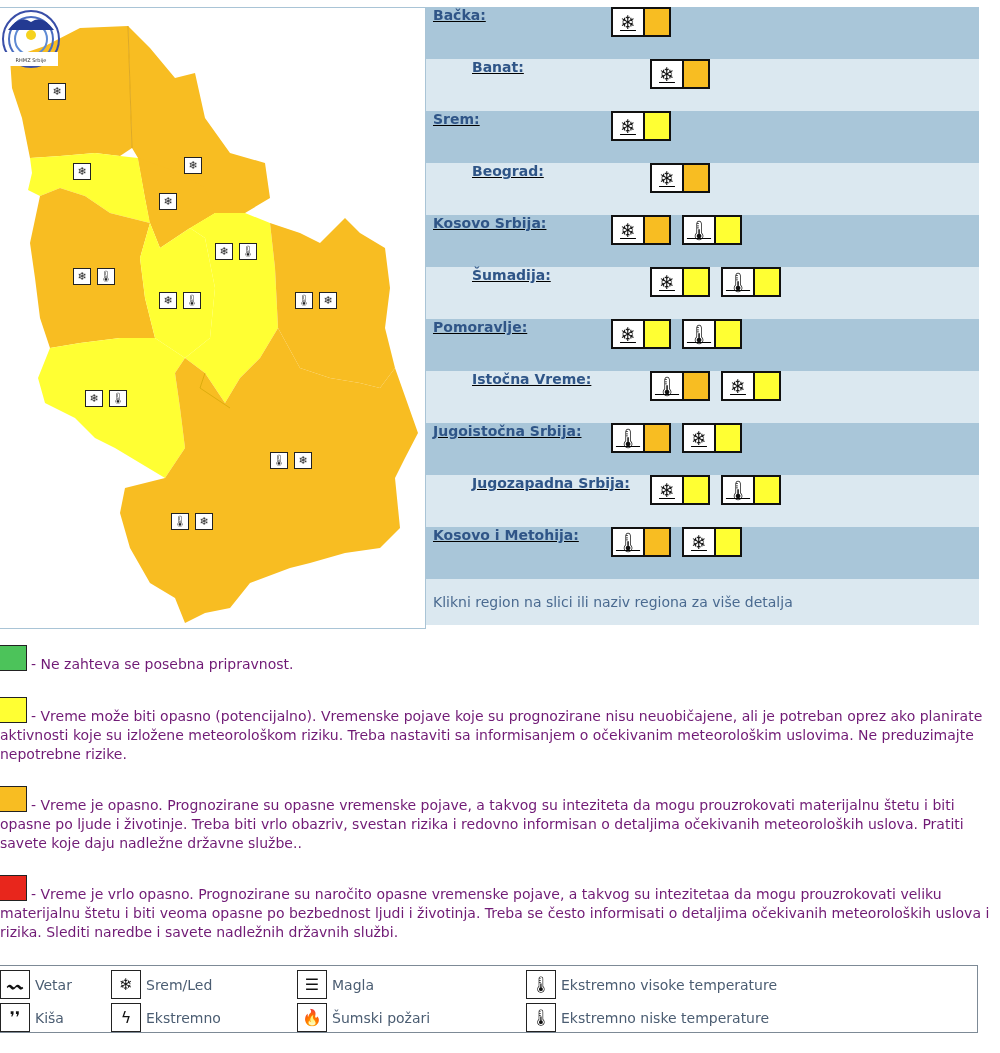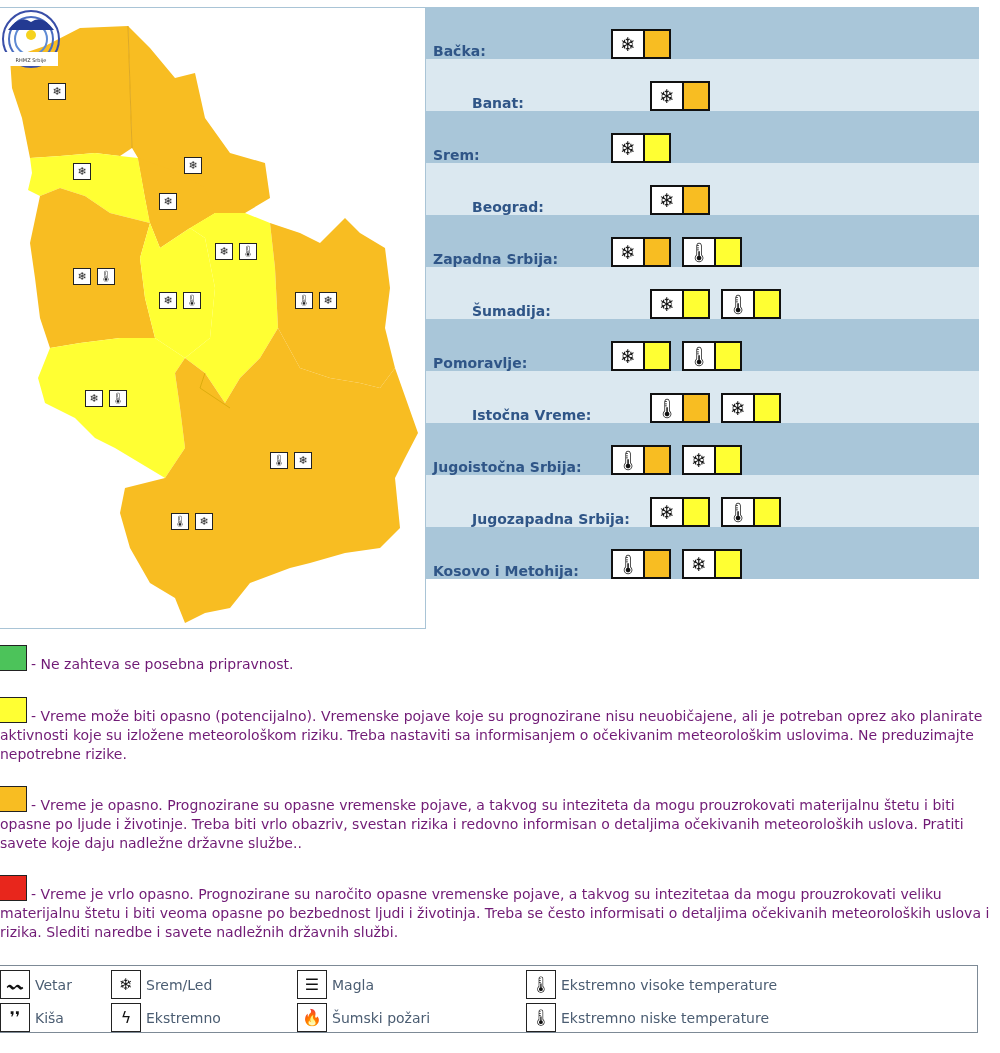--- a/index.html
+++ b/index.html
@@ -7,21 +7,21 @@
          font-family:"DejaVu Sans", "Liberation Sans", sans-serif; }
   .top { position:absolute; left:0; top:7px; width:980px; height:622px; }
   .map-panel { position:absolute; left:0; top:0; width:426px; height:622px;
                border:1px solid #a9c4d6; border-left:none; background:#fff; box-sizing:border-box; }
   .map-panel svg { position:absolute; left:0; top:0; }
   .logo { position:absolute; left:316px; top:18px; width:62px; height:62px; }
   .map-icon { position:absolute; width:18px; height:17px; background:#fff; border:1px solid #222;
               box-sizing:border-box; display:flex; align-items:center; justify-content:center;
               font-size:11px; line-height:1; color:#222; }
   .regions { position:absolute; left:426px; top:0; width:553px; }
-  .row { height:52px; display:flex; align-items:flex-end; box-sizing:border-box; padding-left:7px; }
+  .row { height:52px; display:flex; align-items:flex-start; box-sizing:border-box; padding-left:7px;text-decoration:underline; }
   .row.odd { background:#a9c6d9; }
   .row.even { background:#dbe8f0;padding-left:46px; }
   .row .name { width:178px; font-weight:bold; font-size:14px; color:#2f5587; cursor:pointer; }
   .badge { display:flex; height:30px; width:60px; border:2px solid #111; box-sizing:border-box;
            margin-right:11px; }
   .badge .ico { width:30px; background:#fff; border-right:2px solid #111; display:flex;
                 align-items:center; justify-content:center; font-size:19px; color:#111; }
   .badge .lvl { flex:1; }
   .hint { height:46px; background:#dbe8f0; display:flex; align-items:center; padding-left:7px;
           font-size:14px; color:#4a6a90; }
@@ -119,21 +119,21 @@
           </div>
         </div>
         <div class="row even">
           <span class="name">Beograd:</span>
           <div class="badge">
             <span class="ico">❄</span>
             <span class="lvl" style="background: rgb(248, 189, 34);"></span>
           </div>
         </div>
         <div class="row odd">
-          <span class="name">Zapadna Srbija:</span>
+          <span class="name">Kosovo Srbija:</span>
           <div class="badge">
             <span class="ico">❄</span>
             <span class="lvl" style="background: rgb(248, 189, 34);"></span>
           </div>
           <div class="badge">
             <span class="ico">🌡</span>
             <span class="lvl" style="background: rgb(255, 255, 51);"></span>
           </div>
         </div>
         <div class="row even">
@@ -196,20 +196,21 @@
           <div class="badge">
             <span class="ico">🌡</span>
             <span class="lvl" style="background: rgb(248, 189, 34);"></span>
           </div>
           <div class="badge">
             <span class="ico">❄</span>
             <span class="lvl" style="background: rgb(255, 255, 51);"></span>
           </div>
         </div>
       </div>
+    <div class="hint">Klikni region na slici ili naziv regiona za više detalja</div>
   </div>
 </div>
 
 <div id="legend-levels">
     <div class="legend" style="top: 645px;"><span class="swatch" style="background: rgb(76, 195, 90);"></span><span>- Ne zahteva se posebna pripravnost.</span></div>
     <div class="legend" style="top: 697px;"><span class="swatch" style="background: rgb(255, 255, 51);"></span><span>- Vreme može biti opasno (potencijalno). Vremenske pojave koje su prognozirane nisu neuobičajene, ali je potreban oprez ako planirate aktivnosti koje su izložene meteorološkom riziku. Treba nastaviti sa informisanjem o očekivanim meteorološkim uslovima. Ne preduzimajte nepotrebne rizike.</span></div>
     <div class="legend" style="top: 786px;"><span class="swatch" style="background: rgb(248, 189, 34);"></span><span>- Vreme je opasno. Prognozirane su opasne vremenske pojave, a takvog su inteziteta da mogu prouzrokovati materijalnu štetu i biti opasne po ljude i životinje. Treba biti vrlo obazriv, svestan rizika i redovno informisan o detaljima očekivanih meteoroloških uslova. Pratiti savete koje daju nadležne državne službe..</span></div>
     <div class="legend" style="top: 875px;"><span class="swatch" style="background: rgb(232, 38, 28);"></span><span>- Vreme je vrlo opasno. Prognozirane su naročito opasne vremenske pojave, a takvog su intezitetaa da mogu prouzrokovati veliku materijalnu štetu i biti veoma opasne po bezbednost ljudi i životinja. Treba se često informisati o detaljima očekivanih meteoroloških uslova i rizika. Slediti naredbe i savete nadležnih državnih službi.</span></div>
   </div>
 

